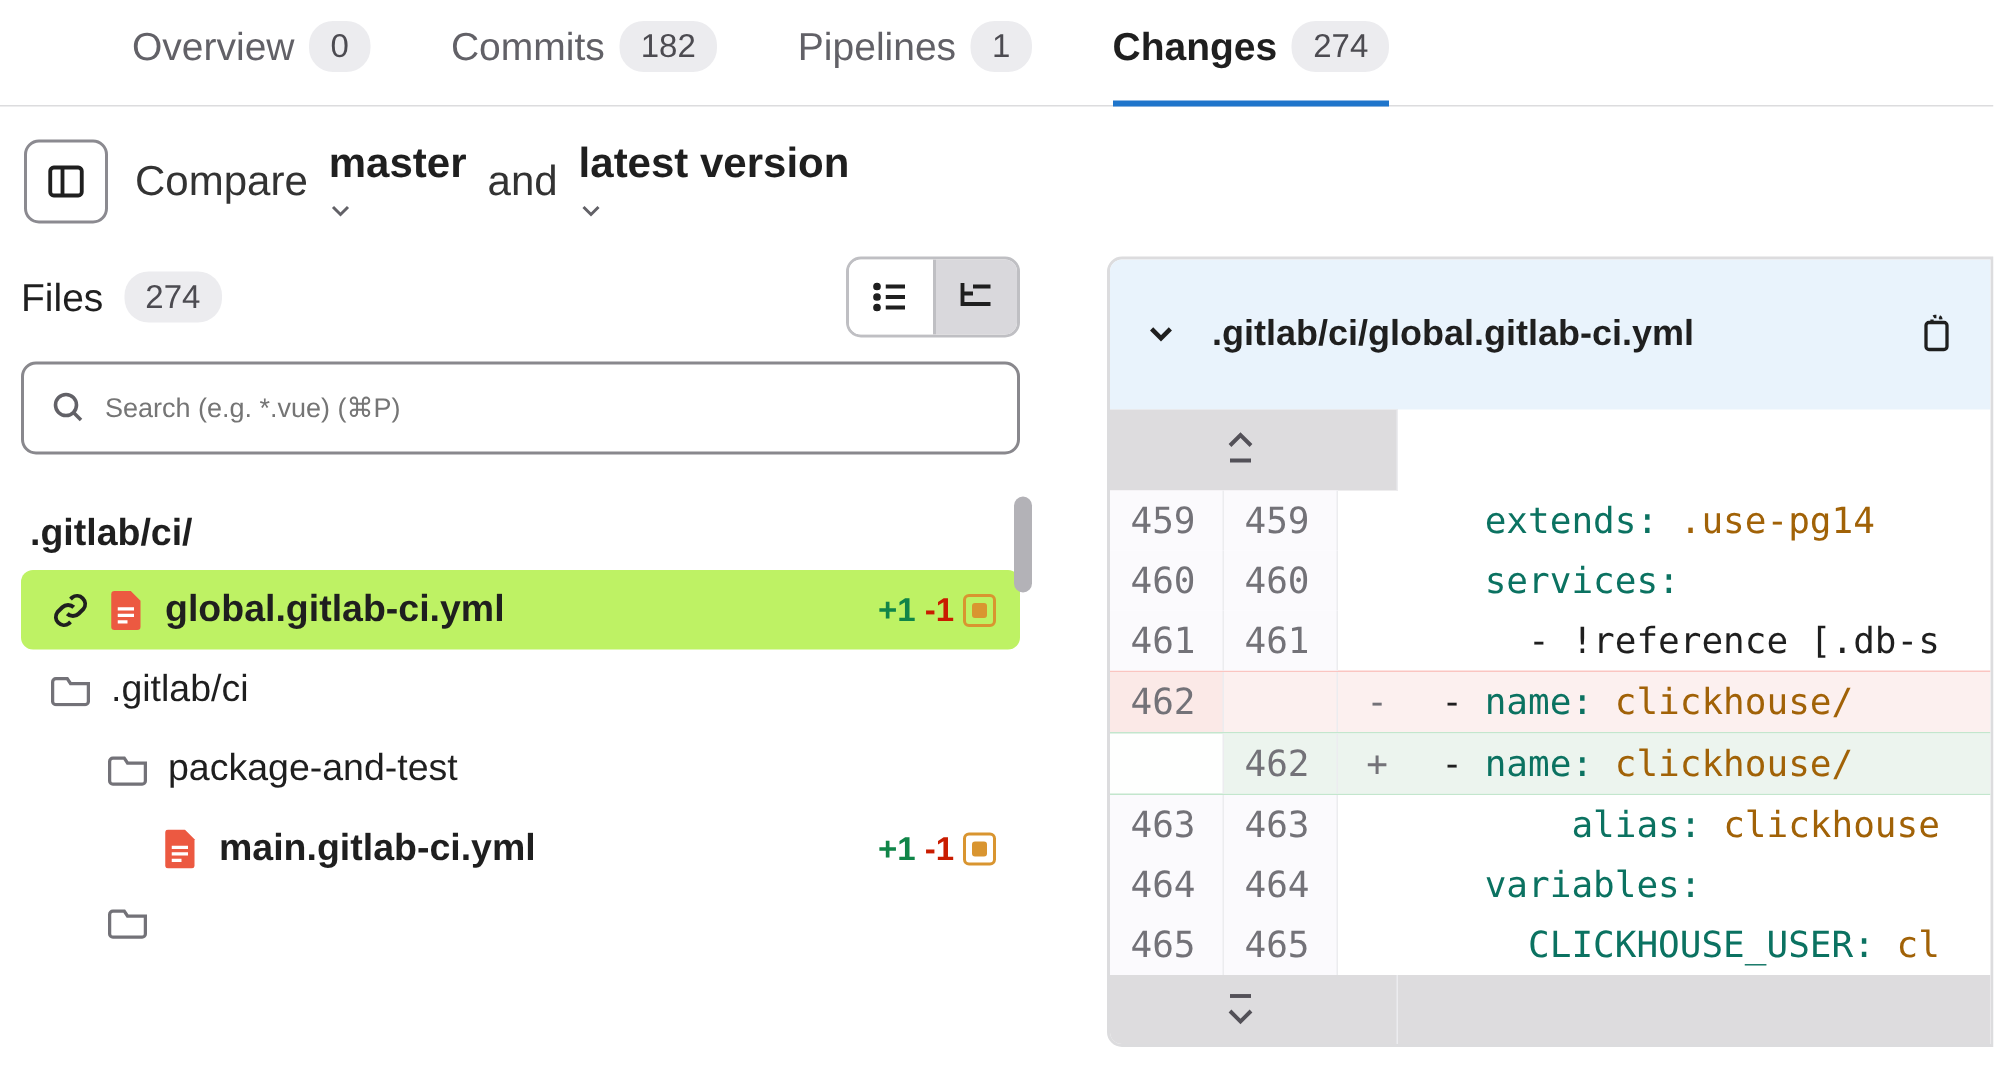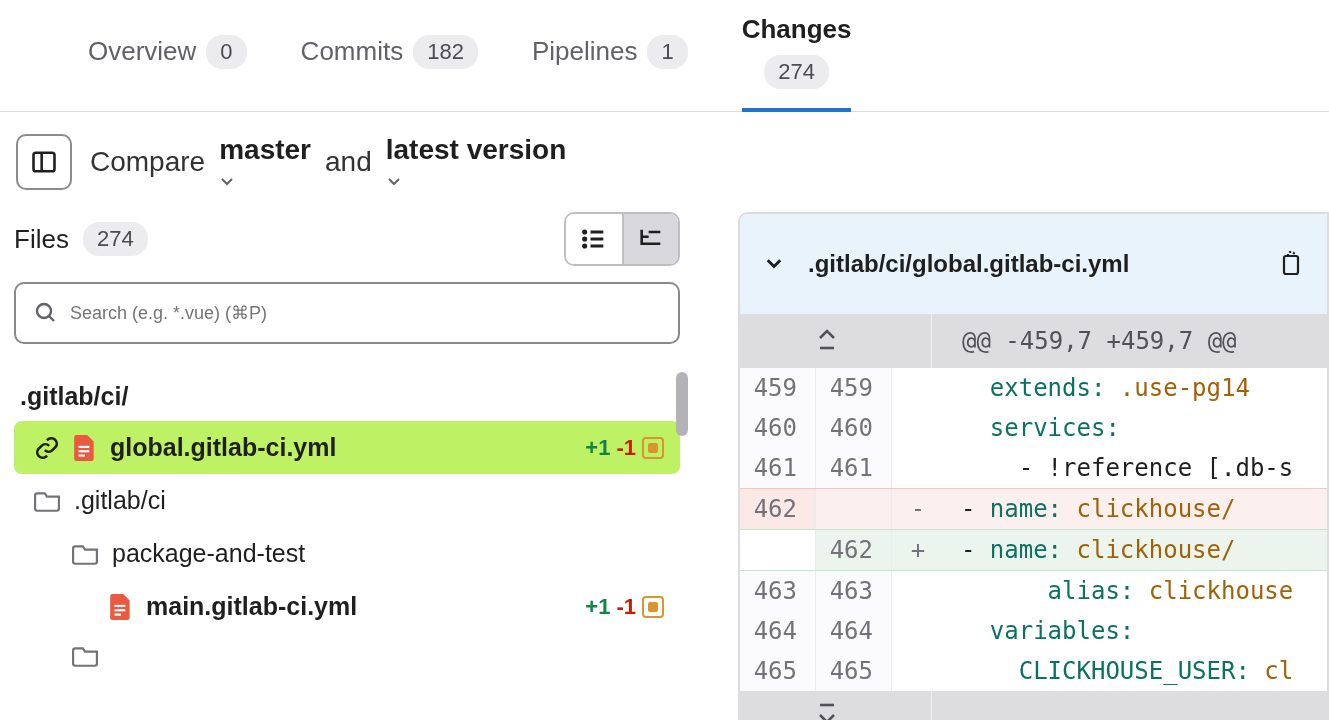--- a/index.html
+++ b/index.html
@@ -22,21 +22,21 @@
   .tab {
     display: flex;
     align-items: center;
     gap: 10px;
     padding-bottom: 22px;
     cursor: pointer;
     font-size: 26px;
     color: #626167;
     position: relative;
   }
-  .tab.active { color: #1f1f1f; font-weight: 600; flex-direction: column; }
+  .tab.active { color: #1f1f1f; font-weight: 600; }
   .tab.active::after {
     content: "";
     position: absolute;
     left: 0; right: 0; bottom: -1px;
     height: 4px;
     background: #1f75cb;
   }
   .badge {
     background: #ececef;
     color: #4c4b51;
@@ -381,21 +381,20 @@
           </svg>
       </div>
 
       <div class="diff-row hunk">
         <div class="lnum" style="width:192px;">
           <svg width="22" height="26" viewBox="0 0 22 26" fill="none" stroke="#535158" stroke-width="2.6">
               <path d="M4 10l7-7 7 7"></path>
               <line x1="4" y1="20" x2="18" y2="20"></line>
             </svg>
         </div>
-        <div class="code">@@ -459,7 +459,7 @@</div>
       </div>
 
       <div id="diff-body">
           <div class="diff-row"><div class="lnum">459</div><div class="lnum">459</div><div class="code"><span class="sign"> </span><span>    </span><span class="k-key">extends:</span><span> </span><span class="k-ref">.use-pg14</span></div></div>
           <div class="diff-row"><div class="lnum">460</div><div class="lnum">460</div><div class="code"><span class="sign"> </span><span>    </span><span class="k-key">services:</span></div></div>
           <div class="diff-row"><div class="lnum">461</div><div class="lnum">461</div><div class="code"><span class="sign"> </span><span>      - !reference [.db-s</span></div></div>
           <div class="diff-row removed"><div class="lnum">462</div><div class="lnum"></div><div class="code"><span class="sign">-</span><span>  - </span><span class="k-key">name:</span><span> </span><span class="k-ref">clickhouse/</span></div></div>
           <div class="diff-row added"><div class="lnum"></div><div class="lnum">462</div><div class="code"><span class="sign">+</span><span>  - </span><span class="k-key">name:</span><span> </span><span class="k-ref">clickhouse/</span></div></div>
           <div class="diff-row"><div class="lnum">463</div><div class="lnum">463</div><div class="code"><span class="sign"> </span><span>        </span><span class="k-key">alias:</span><span> </span><span class="k-ref">clickhouse</span></div></div>
           <div class="diff-row"><div class="lnum">464</div><div class="lnum">464</div><div class="code"><span class="sign"> </span><span>    </span><span class="k-key">variables:</span></div></div>

